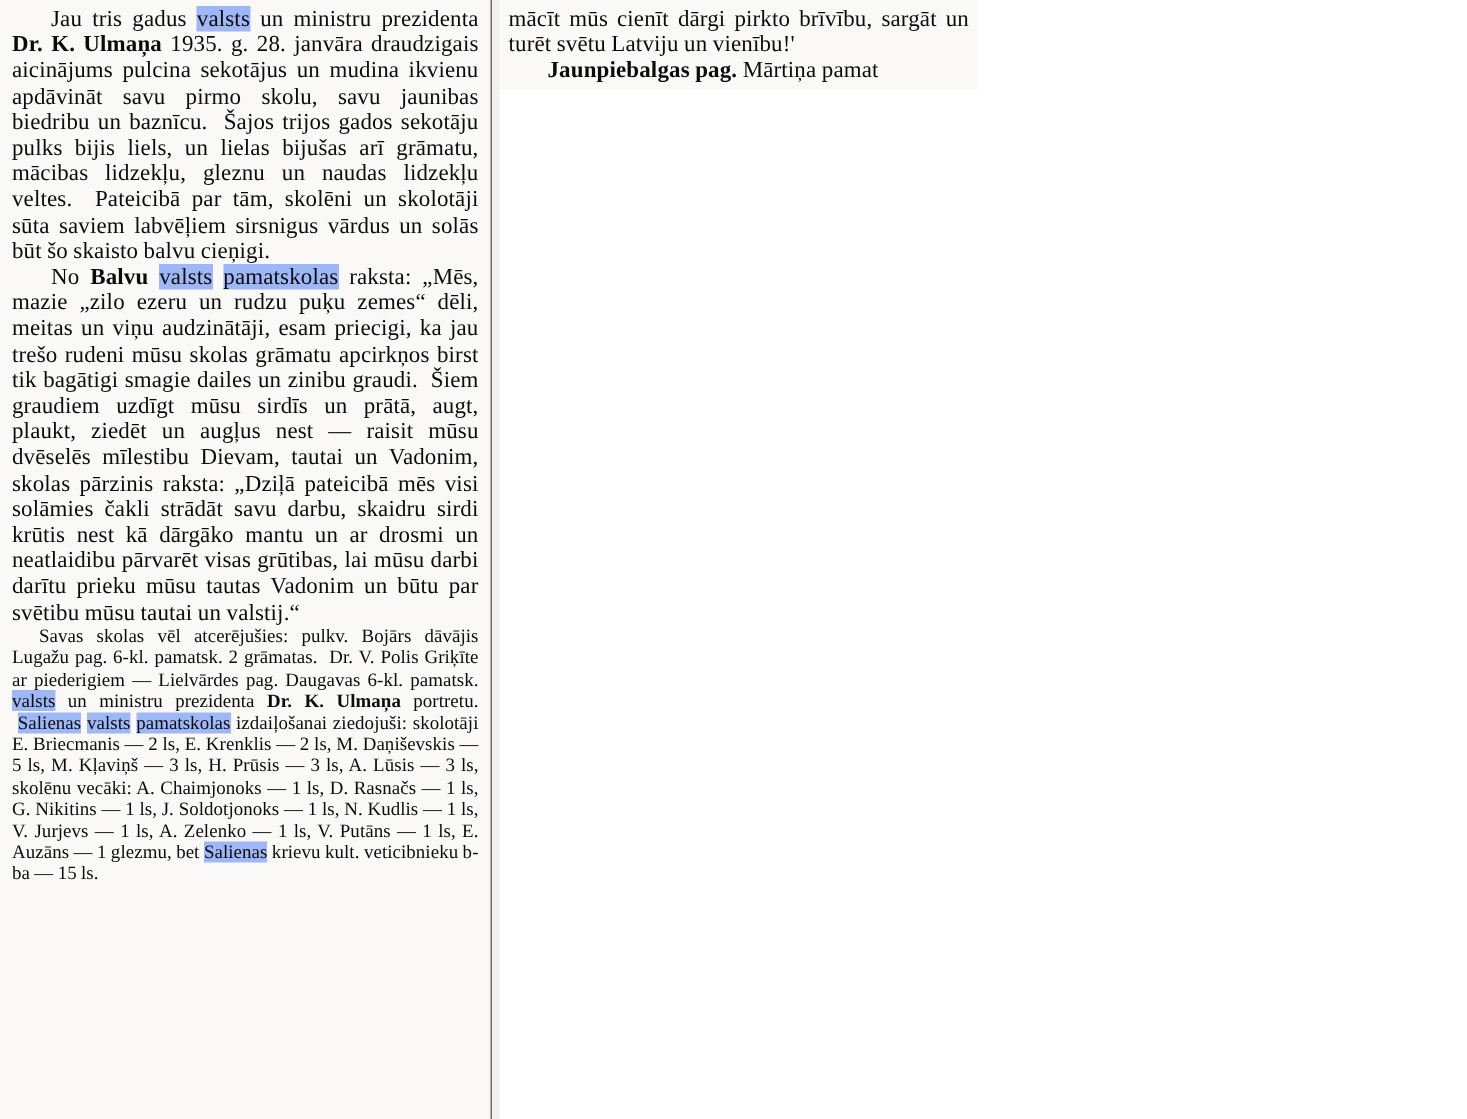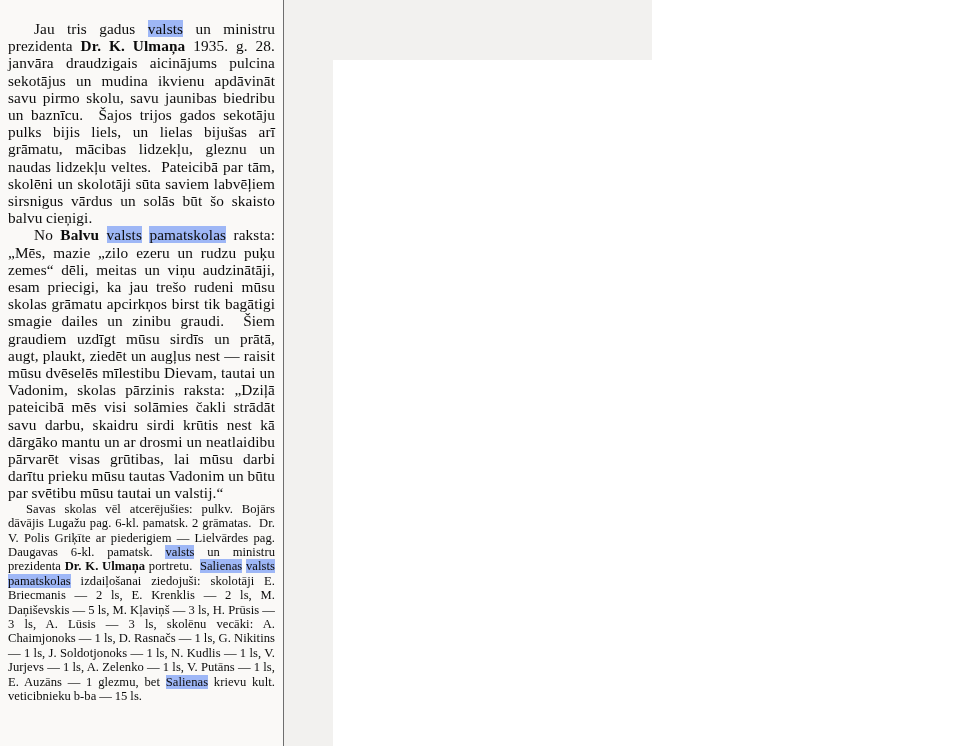--- a/index.html
+++ b/index.html
@@ -34,23 +34,23 @@
   .col {
     position: absolute;
     top: 0;
     box-sizing: border-box;
     background: #f4f3f1;
     color: #111111;
   }
 
   .col-left {
     left: 0;
-    width: 284px;
+    width: 328px;
     height: 746px;
-    padding: 20px 8px 0 8px;
+    padding: 4px 8px 0 8px;
     border-right: 1px solid #6f6f6f;
   }
 
   .col-right {
     left: 333px;
     width: 319px;
     height: 60px;
     padding: 4px 6px 0 6px;
   }
 
@@ -126,17 +126,21 @@
   <div class="col col-left scan-text">
 
     <p class="big indent"><span>Jau tris gadus </span><span class="hl">valsts</span><span> un ministru prezidenta </span><b>Dr. K. Ulmaņa</b><span> 1935. g. 28. janvāra draudzigais aicinājums pulcina sekotājus un mudina ikvienu apdāvināt savu pirmo skolu, savu jaunibas biedribu un baznīcu. &nbsp;Šajos trijos gados sekotāju pulks bijis liels, un lielas bijušas arī grāmatu, mācibas lidzekļu, gleznu un naudas lidzekļu veltes. &nbsp;Pateicibā par tām, skolēni un skolotāji sūta saviem labvēļiem sirsnigus vārdus un solās būt šo skaisto balvu cieņigi.</span></p>
 
     <p class="big indent"><span>No </span><b>Balvu</b><span> </span><span class="hl">valsts</span><span> </span><span class="hl">pamatskolas</span><span> raksta: „Mēs, mazie „zilo ezeru un rudzu puķu zemes“ dēli, meitas un viņu audzinātāji, esam priecigi, ka jau trešo rudeni mūsu skolas grāmatu apcirkņos birst tik bagātigi smagie dailes un zinibu graudi. &nbsp;Šiem graudiem uzdīgt mūsu sirdīs un prātā, augt, plaukt, ziedēt un augļus nest — raisit mūsu dvēselēs mīlestibu Dievam, tautai un Vadonim, skolas pārzinis raksta: „Dziļā pateicibā mēs visi solāmies čakli strādāt savu darbu, skaidru sirdi krūtis nest kā dārgāko mantu un ar drosmi un neatlaidibu pārvarēt visas grūtibas, lai mūsu darbi darītu prieku mūsu tautas Vadonim un būtu par svētibu mūsu tautai un valstij.“</span></p>
 
     <p class="small indent-sm"><span>Savas skolas vēl atcerējušies: pulkv. Bojārs dāvājis Lugažu pag. 6-kl. pamatsk. 2 grāmatas. &nbsp;Dr. V. Polis Griķīte ar piederigiem — Lielvārdes pag. Daugavas 6-kl. pamatsk. </span><span class="hl">valsts</span><span> un ministru prezidenta </span><b>Dr. K. Ulmaņa</b><span> portretu. &nbsp;</span><span class="hl">Salienas</span><span> </span><span class="hl">valsts</span><span> </span><span class="hl">pamatskolas</span><span> izdaiļošanai ziedojuši: skolotāji E. Briecmanis — 2 ls, E. Krenklis — 2 ls, M. Daņiševskis — 5 ls, M. Kļaviņš — 3 ls, H. Prūsis — 3 ls, A. Lūsis — 3 ls, skolēnu vecāki: A. Chaimjonoks — 1 ls, D. Rasnačs — 1 ls, G. Nikitins — 1 ls, J. Soldotjonoks — 1 ls, N. Kudlis — 1 ls, V. Jurjevs — 1 ls, A. Zelenko — 1 ls, V. Putāns — 1 ls, E. Auzāns — 1 glezmu, bet </span><span class="hl">Salienas</span><span> krievu kult. veticibnieku b-ba — 15 ls.</span></p>
 
   </div>
 
+  <div class="col col-right scan-text">
+    <p class="big"><span>mācīt mūs cienīt dārgi pirkto brīvību, sargāt un turēt svētu Latviju un vienību!'</span></p>
+    <p class="big indent"><b>Jaunpiebalgas pag.</b><span> Mārtiņa pamat</span></p>
+  </div>
 
   <div class="white-area"></div>
   <div class="white-area-bottom"></div>
 
 </div>
 
 </body></html>

